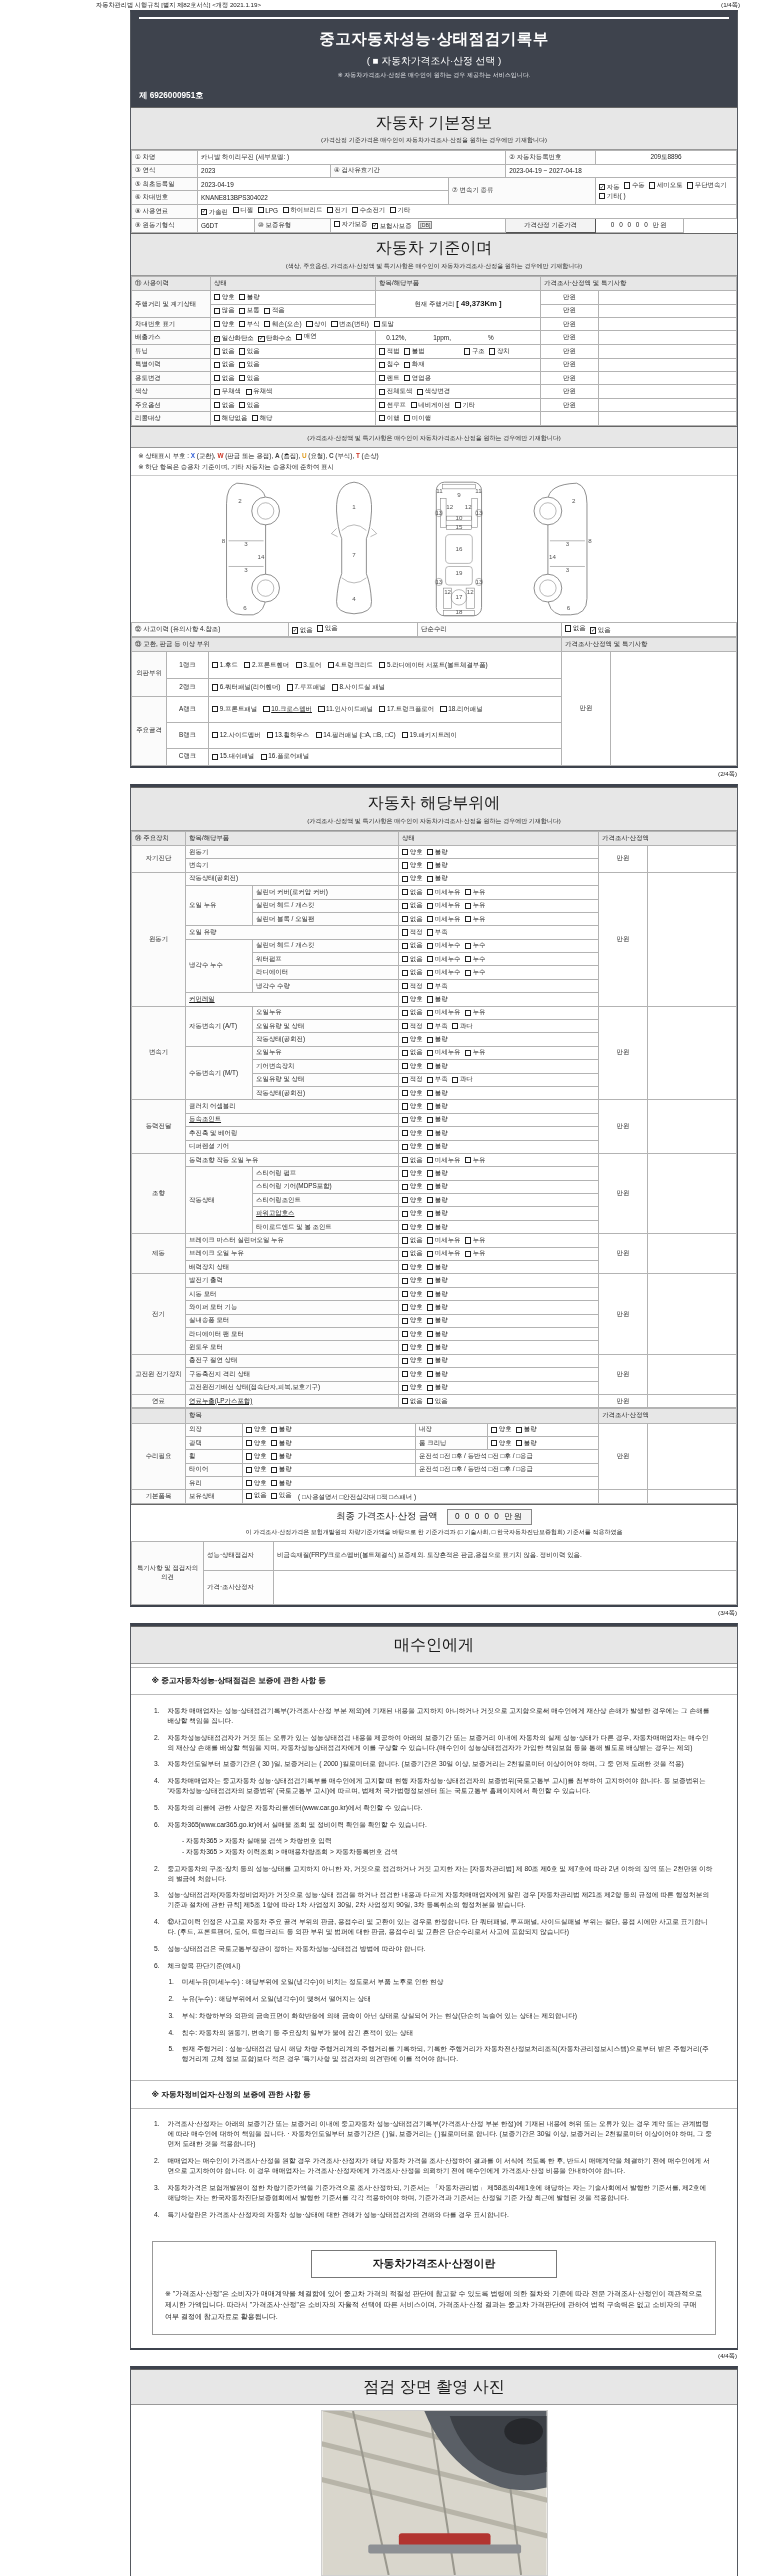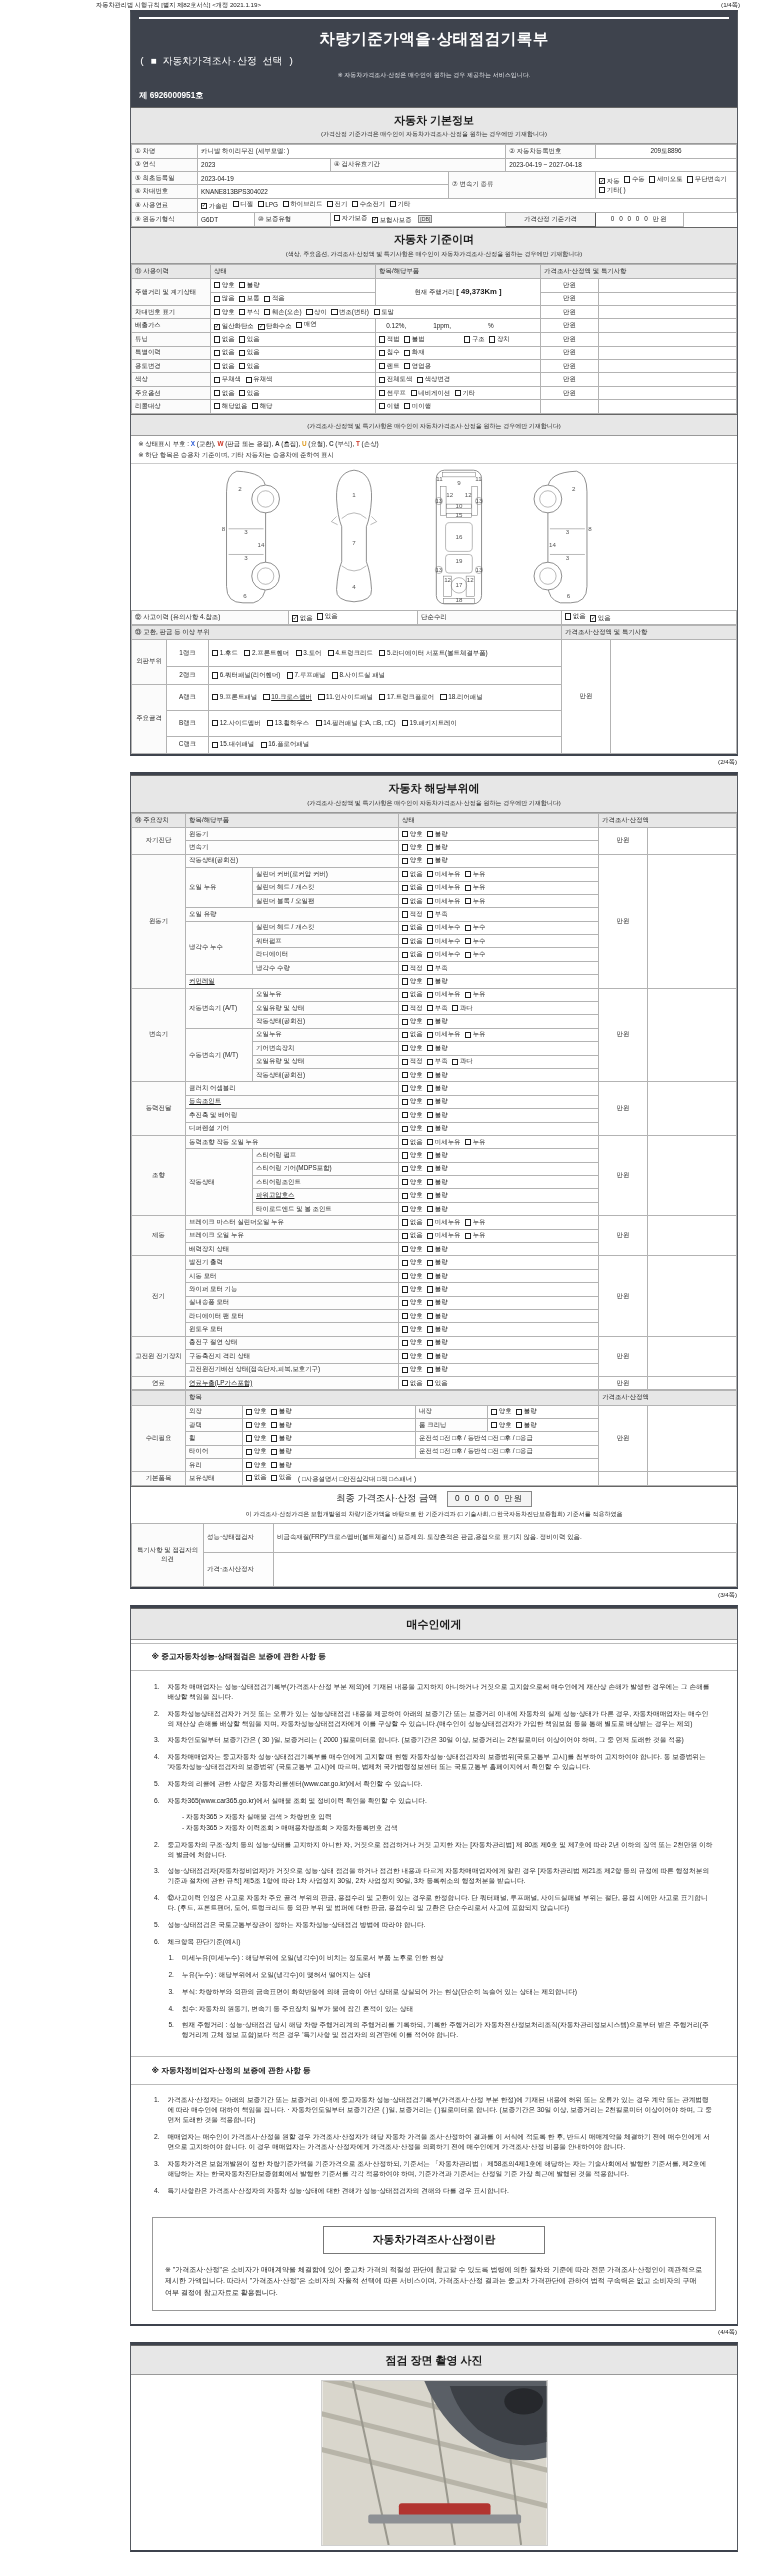--- a/index.html
+++ b/index.html
@@ -13,27 +13,27 @@
     display: flex; justify-content: space-between; font-size: 6.2px; color:#222; }
   .content { position: absolute; left: 130px; top: 9.8px; width: 608px; }
   .pageblock { border-left: 1px solid #565a61; border-right: 1px solid #565a61;
     border-top: 3.1px solid #3e434d; border-bottom: 2.6px solid #3e434d; background:#fff; }
   .gapmark { text-align: right; font-size: 6.2px; padding: 2.1px 1px 5.2px; color:#222; }
 
   
   .dochead { background: #3e434d; color: #fff; padding: 3.1px 8.2px 6.2px; }
   .dochead .wline { height: 2.1px; background: #fff; margin: 1px 0 10.3px; }
   .dochead .t { text-align: center; font-size: 15.5px; font-weight: bold; letter-spacing: 0.5px; }
-  .dochead .st { font-size: 9.8px; margin-top: 4.6px; font-family: Liberation Mono, monospace; }
+  .dochead .st { text-align: center; font-size: 9.8px; margin-top: 4.6px; }
   .dochead .nt { text-align: center; font-size: 6px; color: #e3e5e9; margin-top: 3.6px; }
   .dochead .docno { font-size: 8.2px; font-weight: bold; margin-top: 9.3px; }
 
   .sechead { background: #e7e7e7; border-top: 1px solid #666; border-bottom: 0.5px solid #999;
     text-align: center; padding: 4.6px 0 4.1px; }
-  .sechead .h { font-size: 11px; font-weight: bold; }
+  .sechead .h { font-size: 16px; font-weight: normal; }
   .sechead .s { font-size: 6px; margin-top: 2.6px; color:#222; }
 
   table.tbl { width: 100%; border-collapse: collapse; table-layout: fixed; }
   .tbl td { border: 0.5px solid #b3b3b3; padding: 1px 3.1px; height: 13.4px;
     font-size: 6.4px; vertical-align: middle; background: #fff; overflow: hidden; }
   .tbl tr.hdr td { background: #e7e7e7; font-size: 6.4px; padding: 2.1px 3.1px; }
   .tbl td.lab { background: #fbfbfb; }
   .tbl td.pr { text-align: center; }
   .tbl td.ctr { text-align: center; }
   .tbl td.it { background: #fdfdfd; }
@@ -61,42 +61,42 @@
   .noticebody { padding: 3.1px 0 0; }
   .nsub { border-bottom: 0.5px solid #bbb; border-top: 0.5px solid #bbb; padding: 8.2px 20.6px; font-size: 7.7px; font-weight: bold; background:#fff; }
   .nlist { padding: 10.3px 23px 9.3px; }
   .ni { display: flex; margin-bottom: 6.7px; line-height: 1.5; font-size: 6.7px; }
   .ni .no { flex: none; width: 13.4px; }
   .ni .tx { flex: 1; }
   .ni2 { margin-left: 14.4px; }
   .dash { margin: 1px 0 1px 28px; font-size: 6.7px; line-height: 1.5; }
 
   .pbox { border: 0.5px solid #999; margin: 5.2px 20.6px 13.4px; padding: 8.2px 7.2px 11.3px; }
-  .pbox .pt { border: 0.5px solid #777; width: 222px; margin: 0 auto; text-align: center;
+  .pbox .pt { border: 0.5px solid #777; width: 246px; margin: 0 auto; text-align: center;
     font-size: 10.8px; font-weight: bold; padding: 6.2px 0; }
   .pbox .pb { margin: 9.3px 5.2px 0; font-size: 7px; line-height: 1.65; }
 
   .photosec { text-align: center; }
   .photo { display: block; margin: 5.2px auto 4.1px; border: 0.5px solid #d0d0d0; }
   svg text { font-family: "Liberation Sans","DejaVu Sans",sans-serif; }
 </style>
 </head>
 <body>
 
 <div class="topbar">
   <span>자동차관리법 시행규칙 [별지 제82호서식] &lt;개정 2021.1.19&gt;</span>
   <span>(1/4쪽)</span>
 </div>
 
 <div class="content">
 
   <div class="pageblock">
     <div class="dochead">
       <div class="wline"></div>
-      <div class="t">차량기준가액을·상태점검기록부</div>
+      <div class="t">중고자동차성능·상태점검기록부</div>
       <div class="st">( ■ 자동차가격조사·산정 선택 )</div>
       <div class="nt">※ 자동차가격조사·산정은 매수인이 원하는 경우 제공하는 서비스입니다.</div>
       <div class="docno">제 6926000951호</div>
     </div>
 
     <div class="sechead">
       <div class="h">자동차 기본정보</div>
       <div class="s">(가격산정 기준가격은 매수인이 자동차가격조사·산정을 원하는 경우에만 기재합니다)</div>
     </div>
     <div id="basicT">

